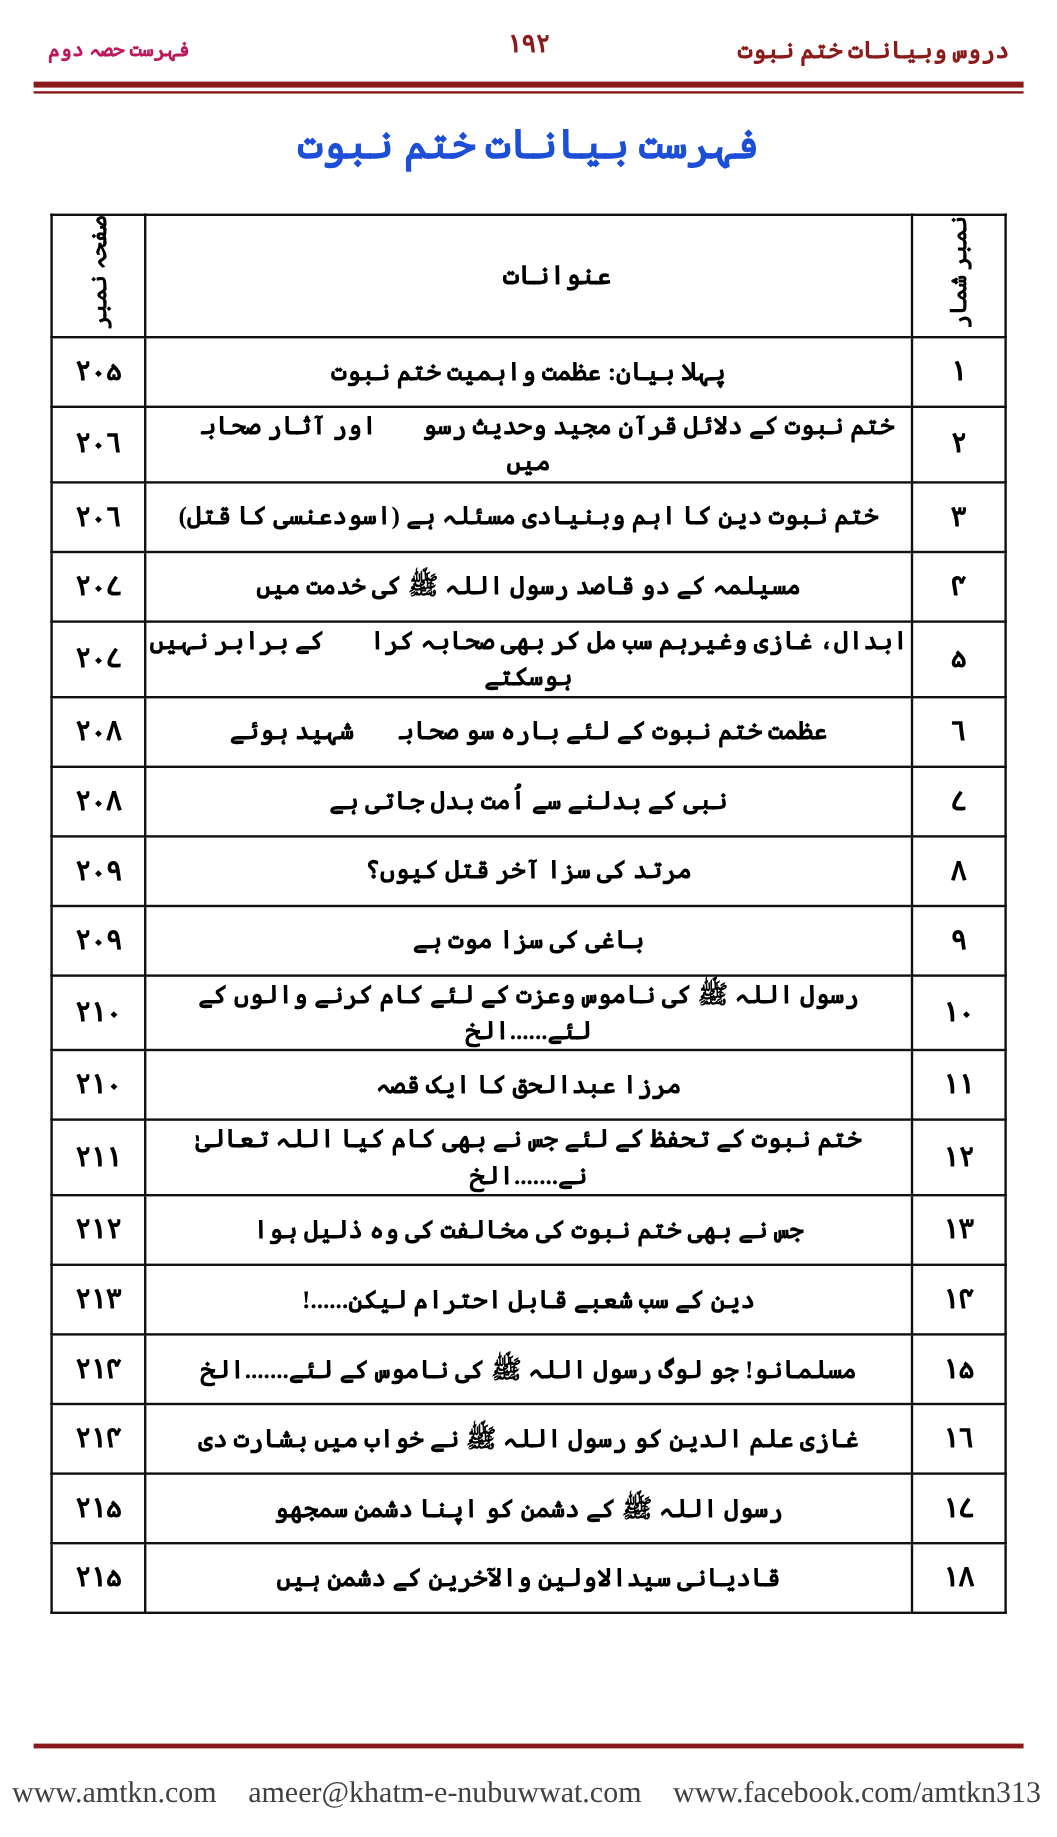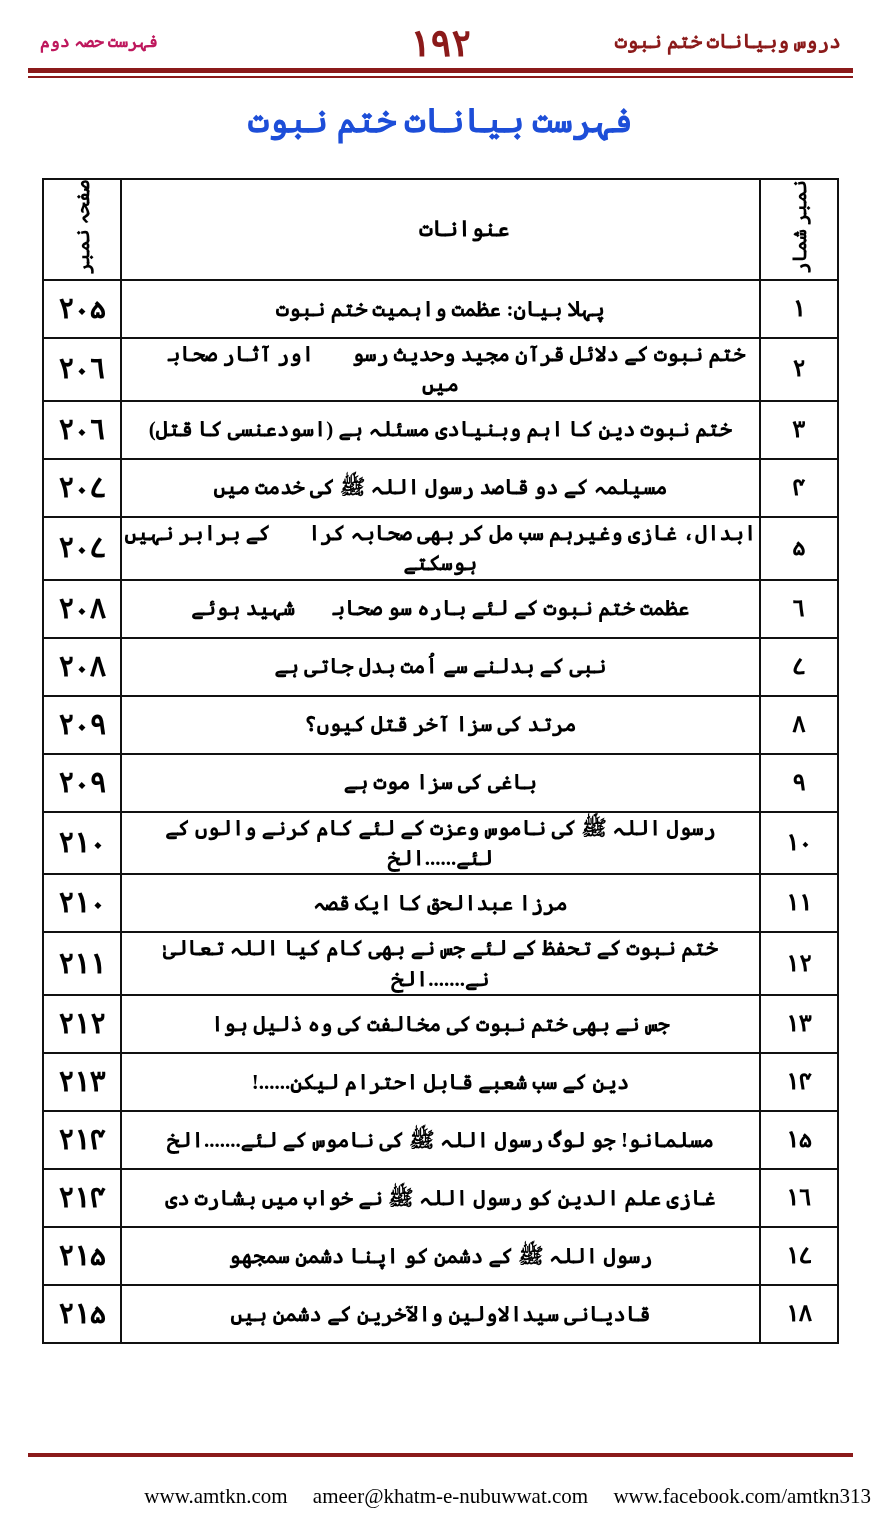--- a/index.html
+++ b/index.html
@@ -37,21 +37,21 @@
     box-sizing: border-box;
   }
   .header-right-title {
     font-size: 20px;
     font-weight: bold;
     color: #8b1a1a;
     white-space: nowrap;
     letter-spacing: 0;
   }
   .header-page-number {
-    font-size: 35px;
+    font-size: 20px;
     font-weight: bold;
     color: #8b1a1a;
     position: absolute;
     left: 0;
     right: 0;
     text-align: center;
     top: 6px;
   }
   .header-left-title {
     font-size: 17px;
@@ -134,21 +134,21 @@
   }
 
   tbody td {
     height: 56px;
   }
   td.cell-num {
     font-size: 22px;
     font-weight: bold;
   }
   td.cell-page {
-    font-size: 27px;
+    font-size: 22px;
     font-weight: bold;
   }
   td.cell-title {
     font-size: 21px;
     font-weight: bold;
     text-align: center;
     padding: 2px 10px;
     line-height: 1.45;
   }
 
@@ -159,24 +159,24 @@
     left: 28px;
     right: 28px;
     height: 4px;
     background: #8b1a1a;
   }
   .footer {
     position: absolute;
     bottom: 22px;
     left: 0;
     right: 0;
-    text-align: right;
+    text-align: left;
     direction: ltr;
-    font-size: 21px;
-    color: #000000;
+    font-size: 25px;
+    color: #404040;
     font-family: "Liberation Serif", serif;
   }
   .footer span { margin: 0 10px; white-space: nowrap; }
 </style>
 </head>
 <body>
 
 <div class="page">
 
   <div class="header">

